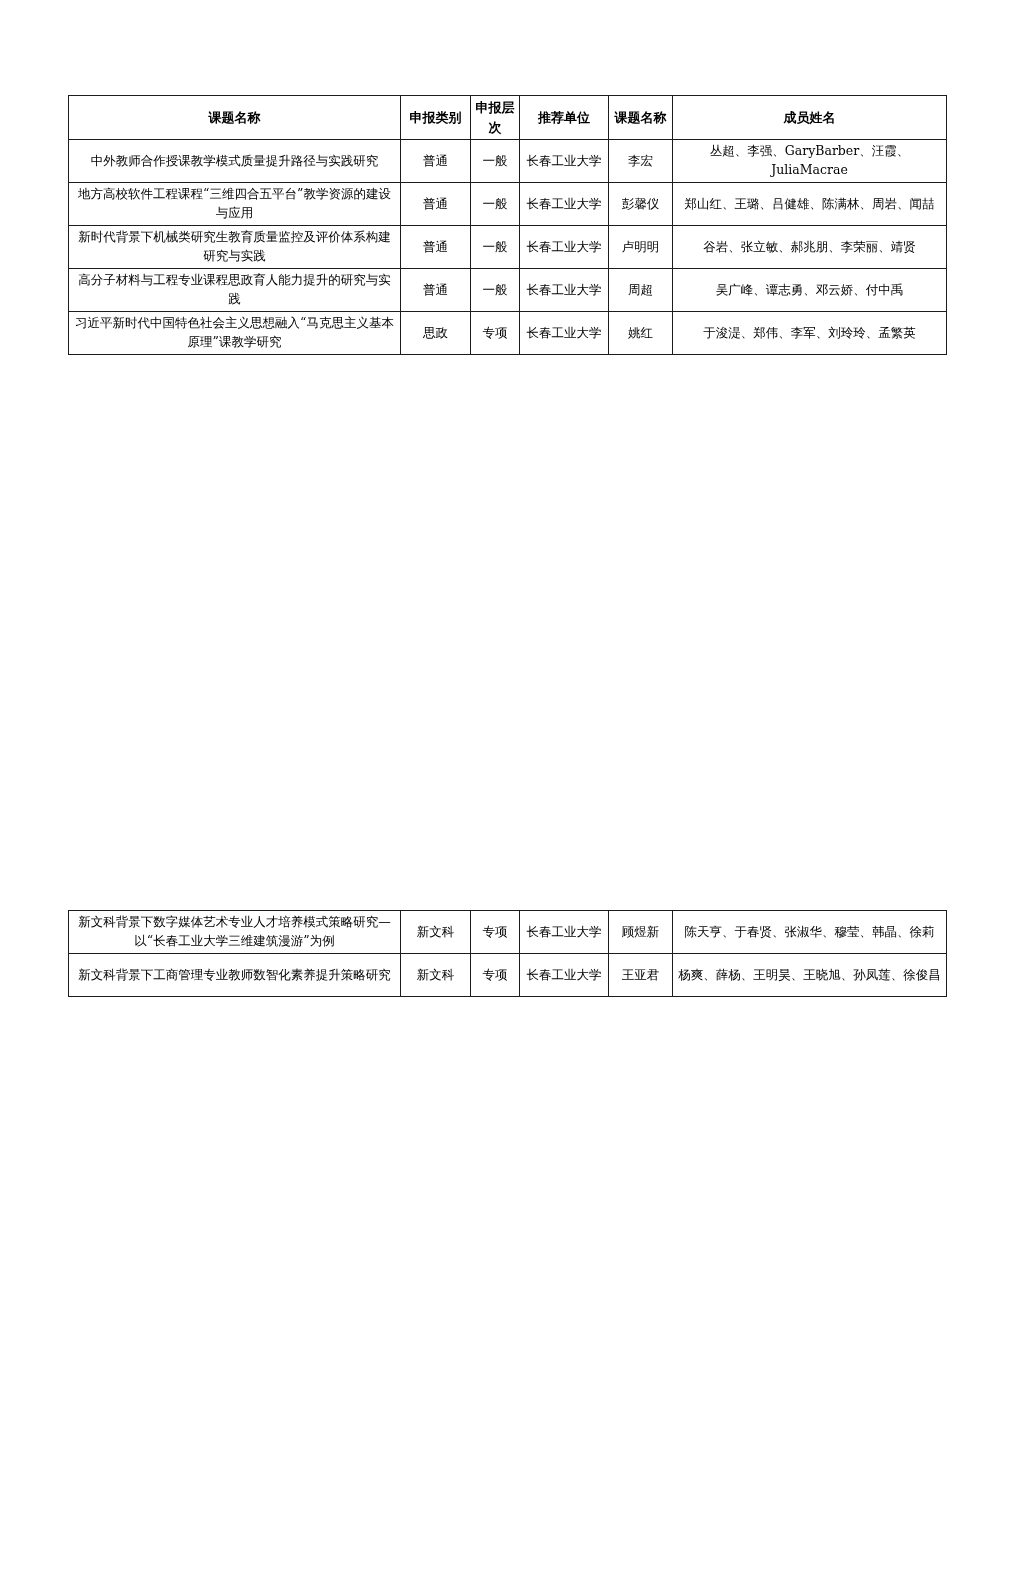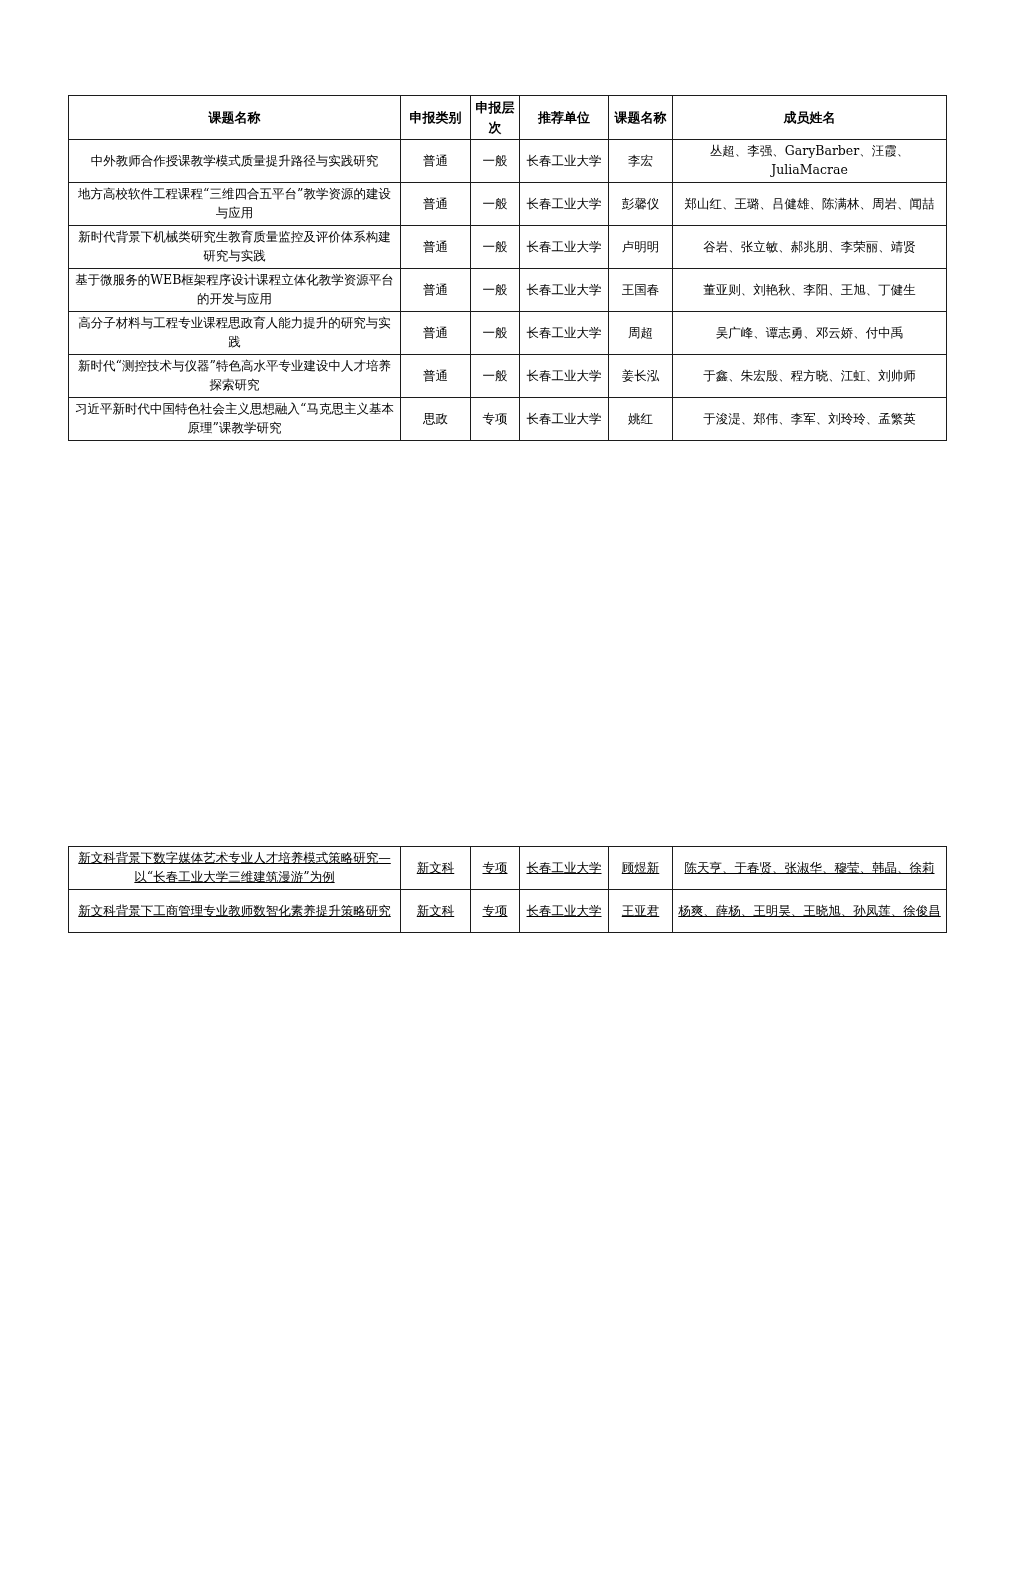--- a/index.html
+++ b/index.html
@@ -18,21 +18,21 @@
   }
   table.doc-table {
     position: absolute;
     left: 68px;
     width: 878px;
     border-collapse: collapse;
     table-layout: fixed;
     background: #ffffff;
   }
   #table1 { top: 95px; }
-  #table2 { top: 846px; text-decoration: underline; }
+  #table2 { top: 910px; }
   .doc-table th, .doc-table td {
     border: 1px solid #1c1c1c;
     text-align: center;
     vertical-align: middle;
     padding: 2px 4px;
     font-size: 12.5px;
     line-height: 1.5;
     word-break: break-word;
   }
   .doc-table th {
@@ -92,42 +92,26 @@
   </tr>
         <tr class="data-row">
     <td class="c-title">新时代背景下机械类研究生教育质量监控及评价体系构建研究与实践</td>
     <td class="c-cat">普通</td>
     <td class="c-level">一般</td>
     <td class="c-unit">长春工业大学</td>
     <td class="c-leader">卢明明</td>
     <td class="c-members">谷岩、张立敏、郝兆朋、李荣丽、靖贤</td>
   </tr>
         <tr class="data-row">
-    <td class="c-title">基于微服务的WEB框架程序设计课程立体化教学资源平台的开发与应用</td>
-    <td class="c-cat">普通</td>
-    <td class="c-level">一般</td>
-    <td class="c-unit">长春工业大学</td>
-    <td class="c-leader">王国春</td>
-    <td class="c-members">董亚则、刘艳秋、李阳、王旭、丁健生</td>
-  </tr>
-        <tr class="data-row">
     <td class="c-title">高分子材料与工程专业课程思政育人能力提升的研究与实践</td>
     <td class="c-cat">普通</td>
     <td class="c-level">一般</td>
     <td class="c-unit">长春工业大学</td>
     <td class="c-leader">周超</td>
     <td class="c-members">吴广峰、谭志勇、邓云娇、付中禹</td>
-  </tr>
-        <tr class="data-row">
-    <td class="c-title">新时代“测控技术与仪器”特色高水平专业建设中人才培养探索研究</td>
-    <td class="c-cat">普通</td>
-    <td class="c-level">一般</td>
-    <td class="c-unit">长春工业大学</td>
-    <td class="c-leader">姜长泓</td>
-    <td class="c-members">于鑫、朱宏殷、程方晓、江虹、刘帅师</td>
   </tr>
         <tr class="data-row">
     <td class="c-title">习近平新时代中国特色社会主义思想融入“马克思主义基本原理”课教学研究</td>
     <td class="c-cat">思政</td>
     <td class="c-level">专项</td>
     <td class="c-unit">长春工业大学</td>
     <td class="c-leader">姚红</td>
     <td class="c-members">于浚湜、郑伟、李军、刘玲玲、孟繁英</td>
   </tr>
       </tbody>

